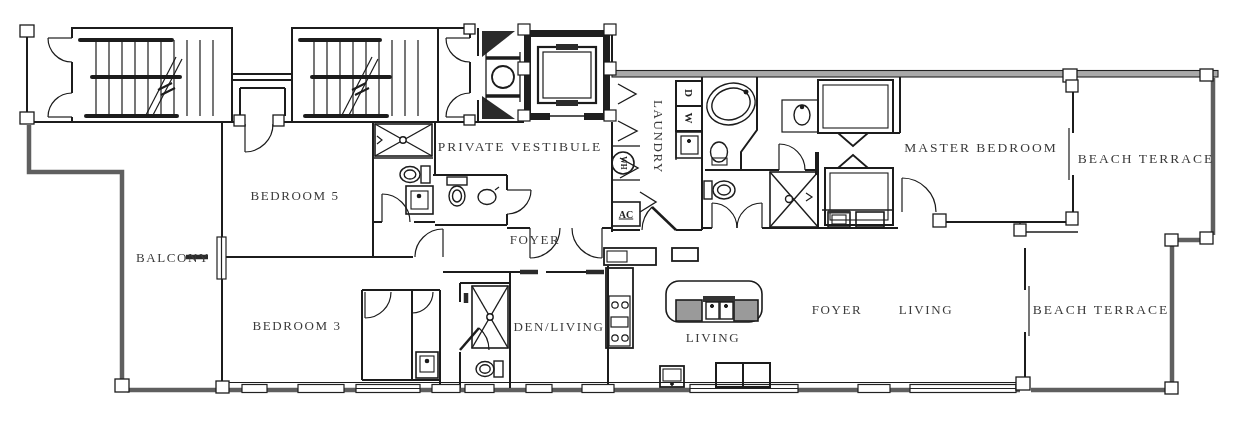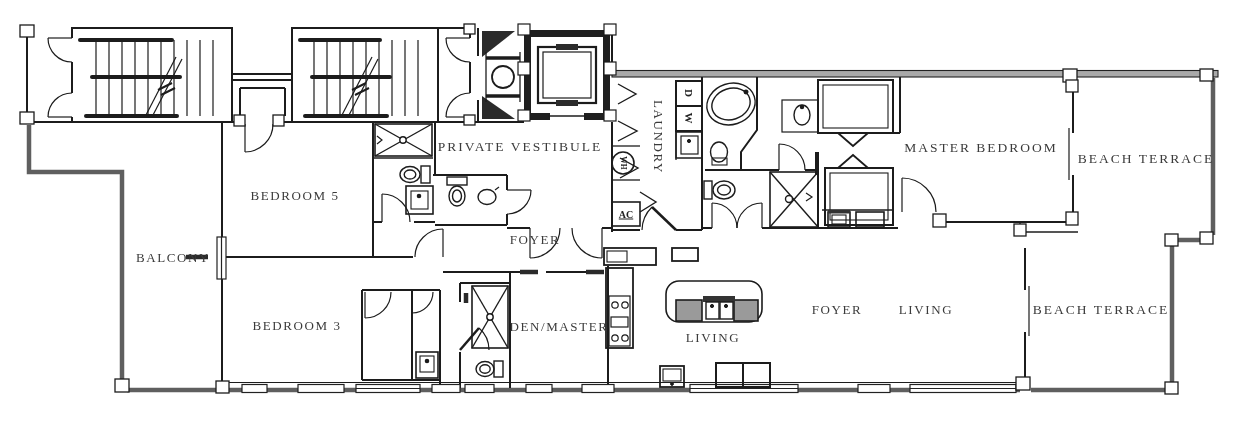--- a/index.html
+++ b/index.html
@@ -393,21 +393,21 @@
     <rect x="716" y="363" width="27" height="24" stroke-width="2"></rect>
     <rect x="743" y="363" width="27" height="24" stroke-width="2"></rect>
   </g>
 </svg>
 
   <div class="lbl" style="left:173px;top:258px">BALCONY</div>
   <div class="lbl" style="left:295px;top:196px">BEDROOM 5</div>
   <div class="lbl" style="left:297px;top:326px">BEDROOM 3</div>
   <div class="lbl big" style="left:520px;top:147px">PRIVATE VESTIBULE</div>
   <div class="lbl" style="left:535px;top:240px">FOYER</div>
-  <div class="lbl" style="left:559px;top:327px">DEN/MASTER</div>
+  <div class="lbl" style="left:559px;top:327px">DEN/LIVING</div>
   <div class="lbl rot" style="left:658px;top:137px">LAUNDRY</div>
   <div class="lbl" style="left:713px;top:338px">LIVING</div>
   <div class="lbl" style="left:837px;top:310px">FOYER</div>
   <div class="lbl" style="left:926px;top:310px">LIVING</div>
   <div class="lbl big" style="left:981px;top:148px">MASTER BEDROOM</div>
   <div class="lbl big" style="left:1146px;top:159px">BEACH TERRACE</div>
   <div class="lbl big" style="left:1101px;top:310px">BEACH TERRACE</div>
 
   <div class="app" style="left:689px;top:93px">D</div>
   <div class="app" style="left:689px;top:118px">W</div>

